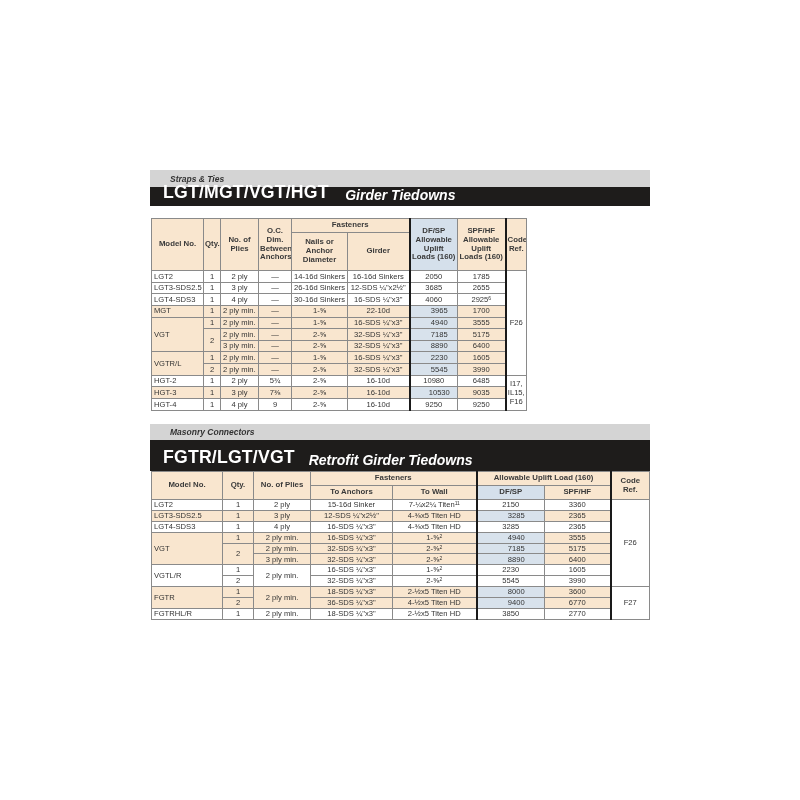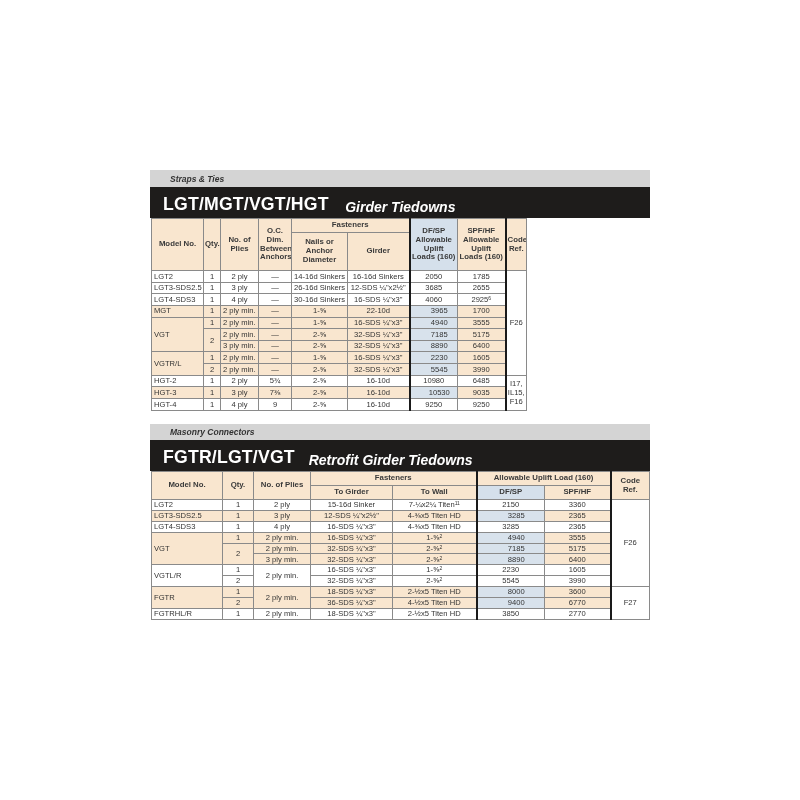--- a/index.html
+++ b/index.html
@@ -57,21 +57,21 @@
   #t2 tr.hdr1 th { height: 14px; }
   #t2 tr.hdr2 th { height: 14px; }
   #t2 tr.row td { height: 10.9px; }
 </style>
 </head>
 <body>
 
 <div class="band" style="top:170px;height:17px;">
   <span>Straps &amp; Ties</span>
 </div>
-<div class="titlebar" style="top:187px;height:31px;">
+<div class="titlebar" style="top:187px;height:19px;">
   <span class="main">LGT/MGT/VGT/HGT</span>
   <span class="sub">Girder Tiedowns</span>
 </div>
 
 <table id="t1">
   <colgroup>
     <col style="width:52px">
       <col style="width:17px">
       <col style="width:38px">
       <col style="width:33px">
@@ -251,21 +251,21 @@
   <tbody>
       <tr class="hdr1">
     <th rowspan="2">Model No.</th>
     <th rowspan="2">Qty.</th>
     <th rowspan="2">No. of Plies</th>
     <th colspan="2">Fasteners</th>
     <th colspan="2" class="thickL thickR">Allowable Uplift Load (160)</th>
     <th rowspan="2">Code Ref.</th>
   </tr>
   <tr class="hdr2">
-    <th>To Girder</th>
+    <th>To Anchors</th>
     <th>To Wall</th>
     <th class="blue thickL">DF/SP</th>
     <th class="thickR">SPF/HF</th>
   </tr>
 
   <tr class="row">
     <td class="l">LGT2</td>
     <td>1</td>
     <td>2 ply</td>
     <td>15-16d Sinker</td>

